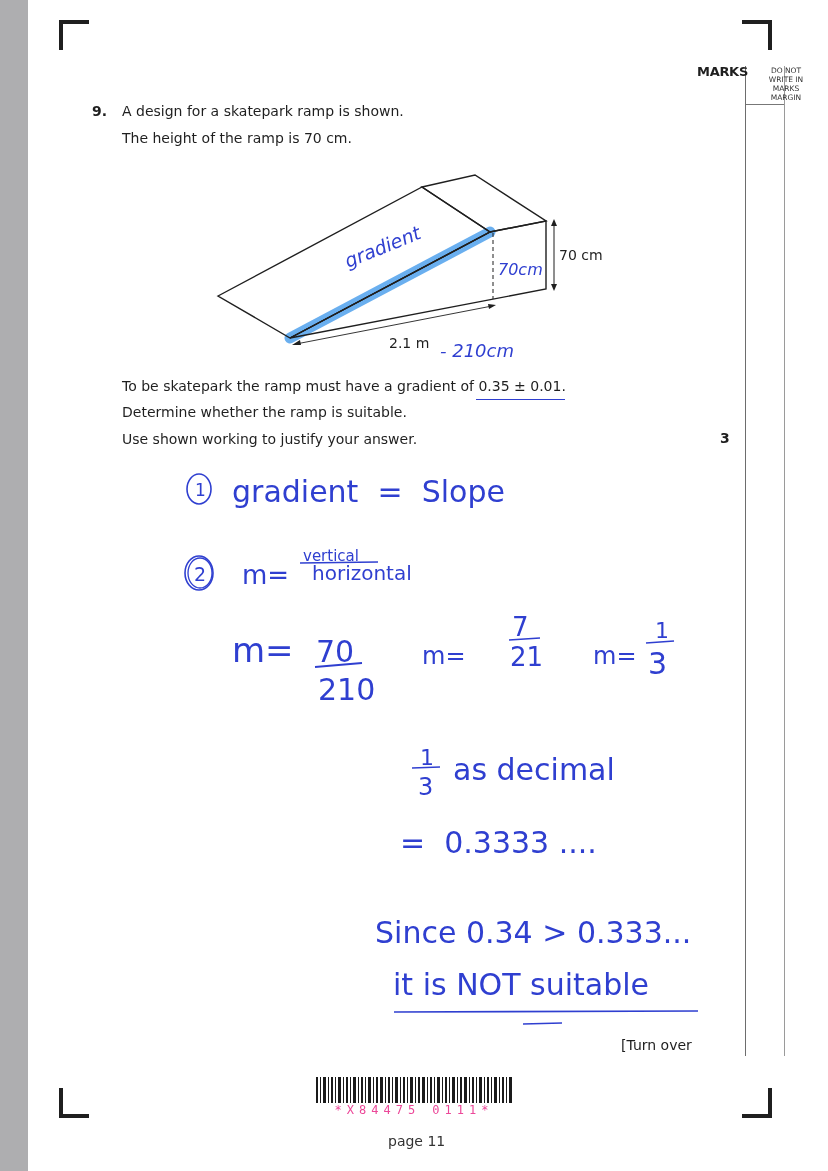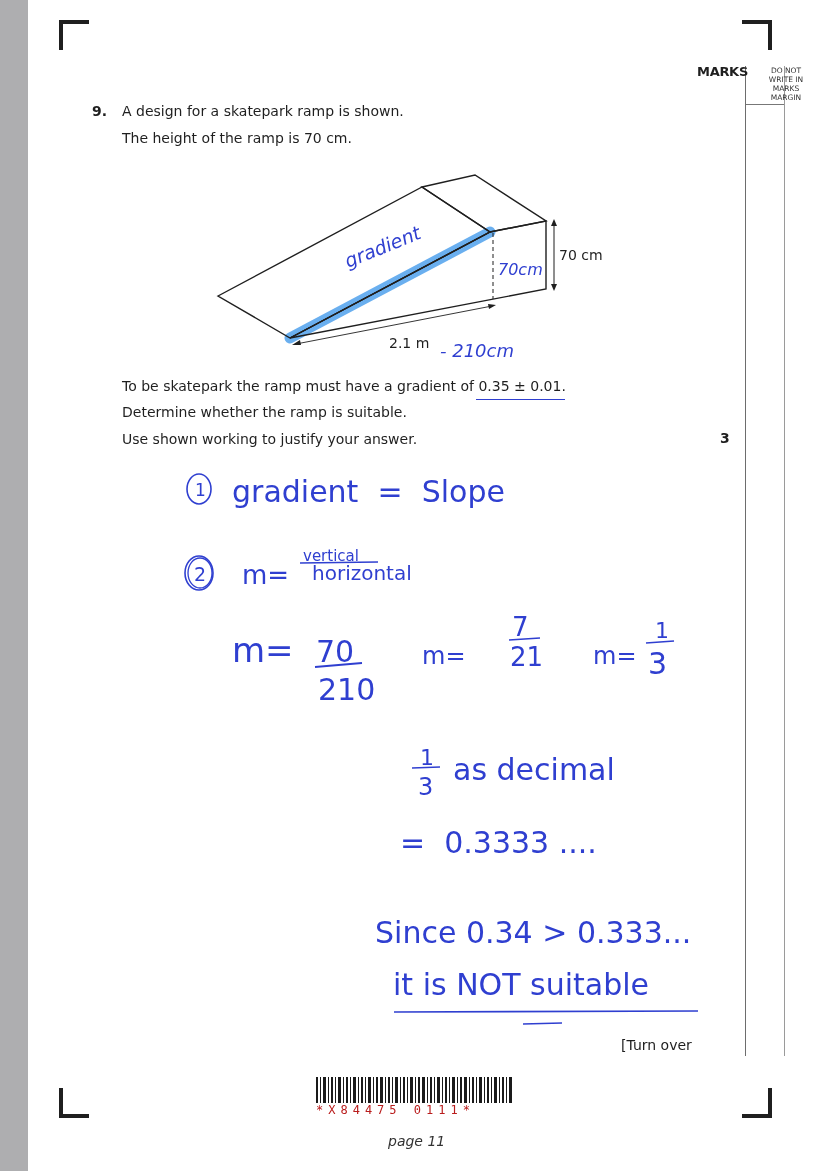--- a/index.html
+++ b/index.html
@@ -26,22 +26,22 @@
 
   .q-num { position: absolute; left: 92px; top: 103px; font-size: 14px; font-weight: bold; }
   .q-line { position: absolute; left: 122px; font-size: 14px; }
   .marks-value { position: absolute; left: 720px; top: 430px; font-size: 14px; font-weight: bold; }
 
   .diagram { position: absolute; left: 200px; top: 165px; }
   .handwriting { position: absolute; left: 0; top: 0; }
 
   .turn-over { position: absolute; left: 621px; top: 1037px; font-size: 14px; font-weight: normal; }
   .barcode { position: absolute; left: 316px; top: 1077px; }
-  .barcode-text { position: absolute; left: 316px; top: 1103px; width: 196px; font-family: "DejaVu Sans Mono", monospace; font-size: 12px; letter-spacing: 5px; text-align: left; color: #b91c1c; }
-  .page-num { position: absolute; left: 388px; top: 1133px; font-size: 14px; font-style: italic; color: #333; }
+  .barcode-text { position: absolute; left: 316px; top: 1103px; width: 196px; font-family: "DejaVu Sans Mono", monospace; font-size: 12px; letter-spacing: 5px; text-align: center; color: #ec4899; }
+  .page-num { position: absolute; left: 388px; top: 1133px; font-size: 14px; color: #333; }
 
   .hw { font-family: "DejaVu Sans", sans-serif; fill: #2f3fd0; }
 </style>
 </head>
 <body>
 
 <div class="gray-sidebar"></div>
 
 <div class="corner tl"></div>
 <div class="corner tr"></div>

